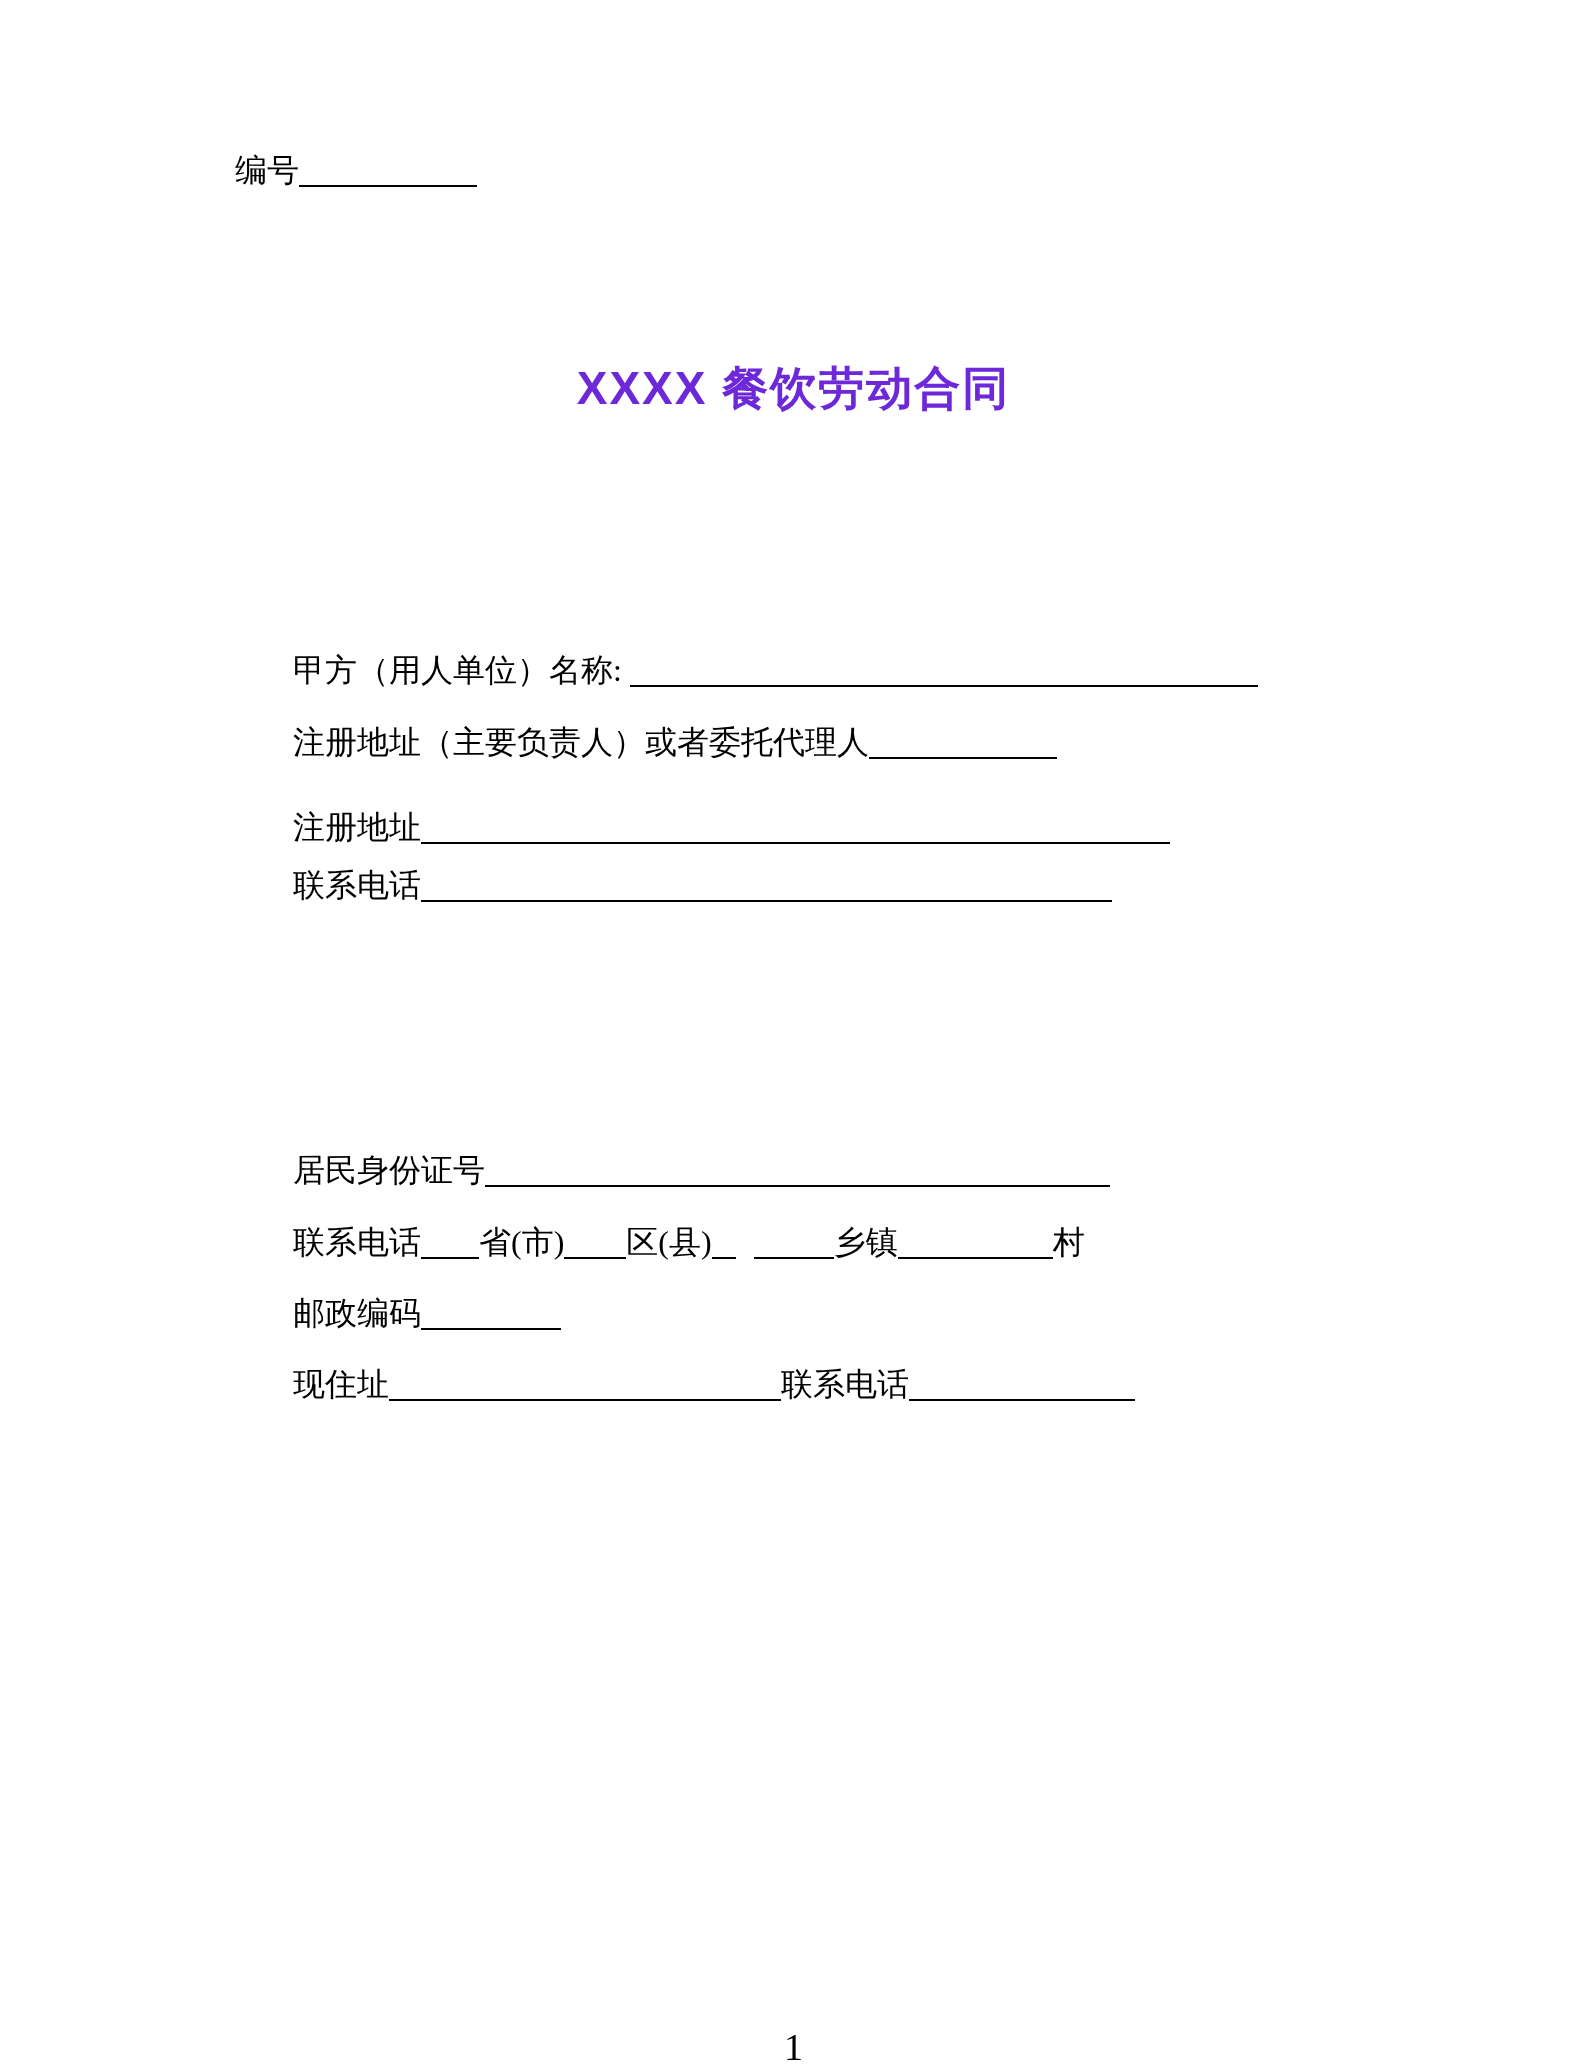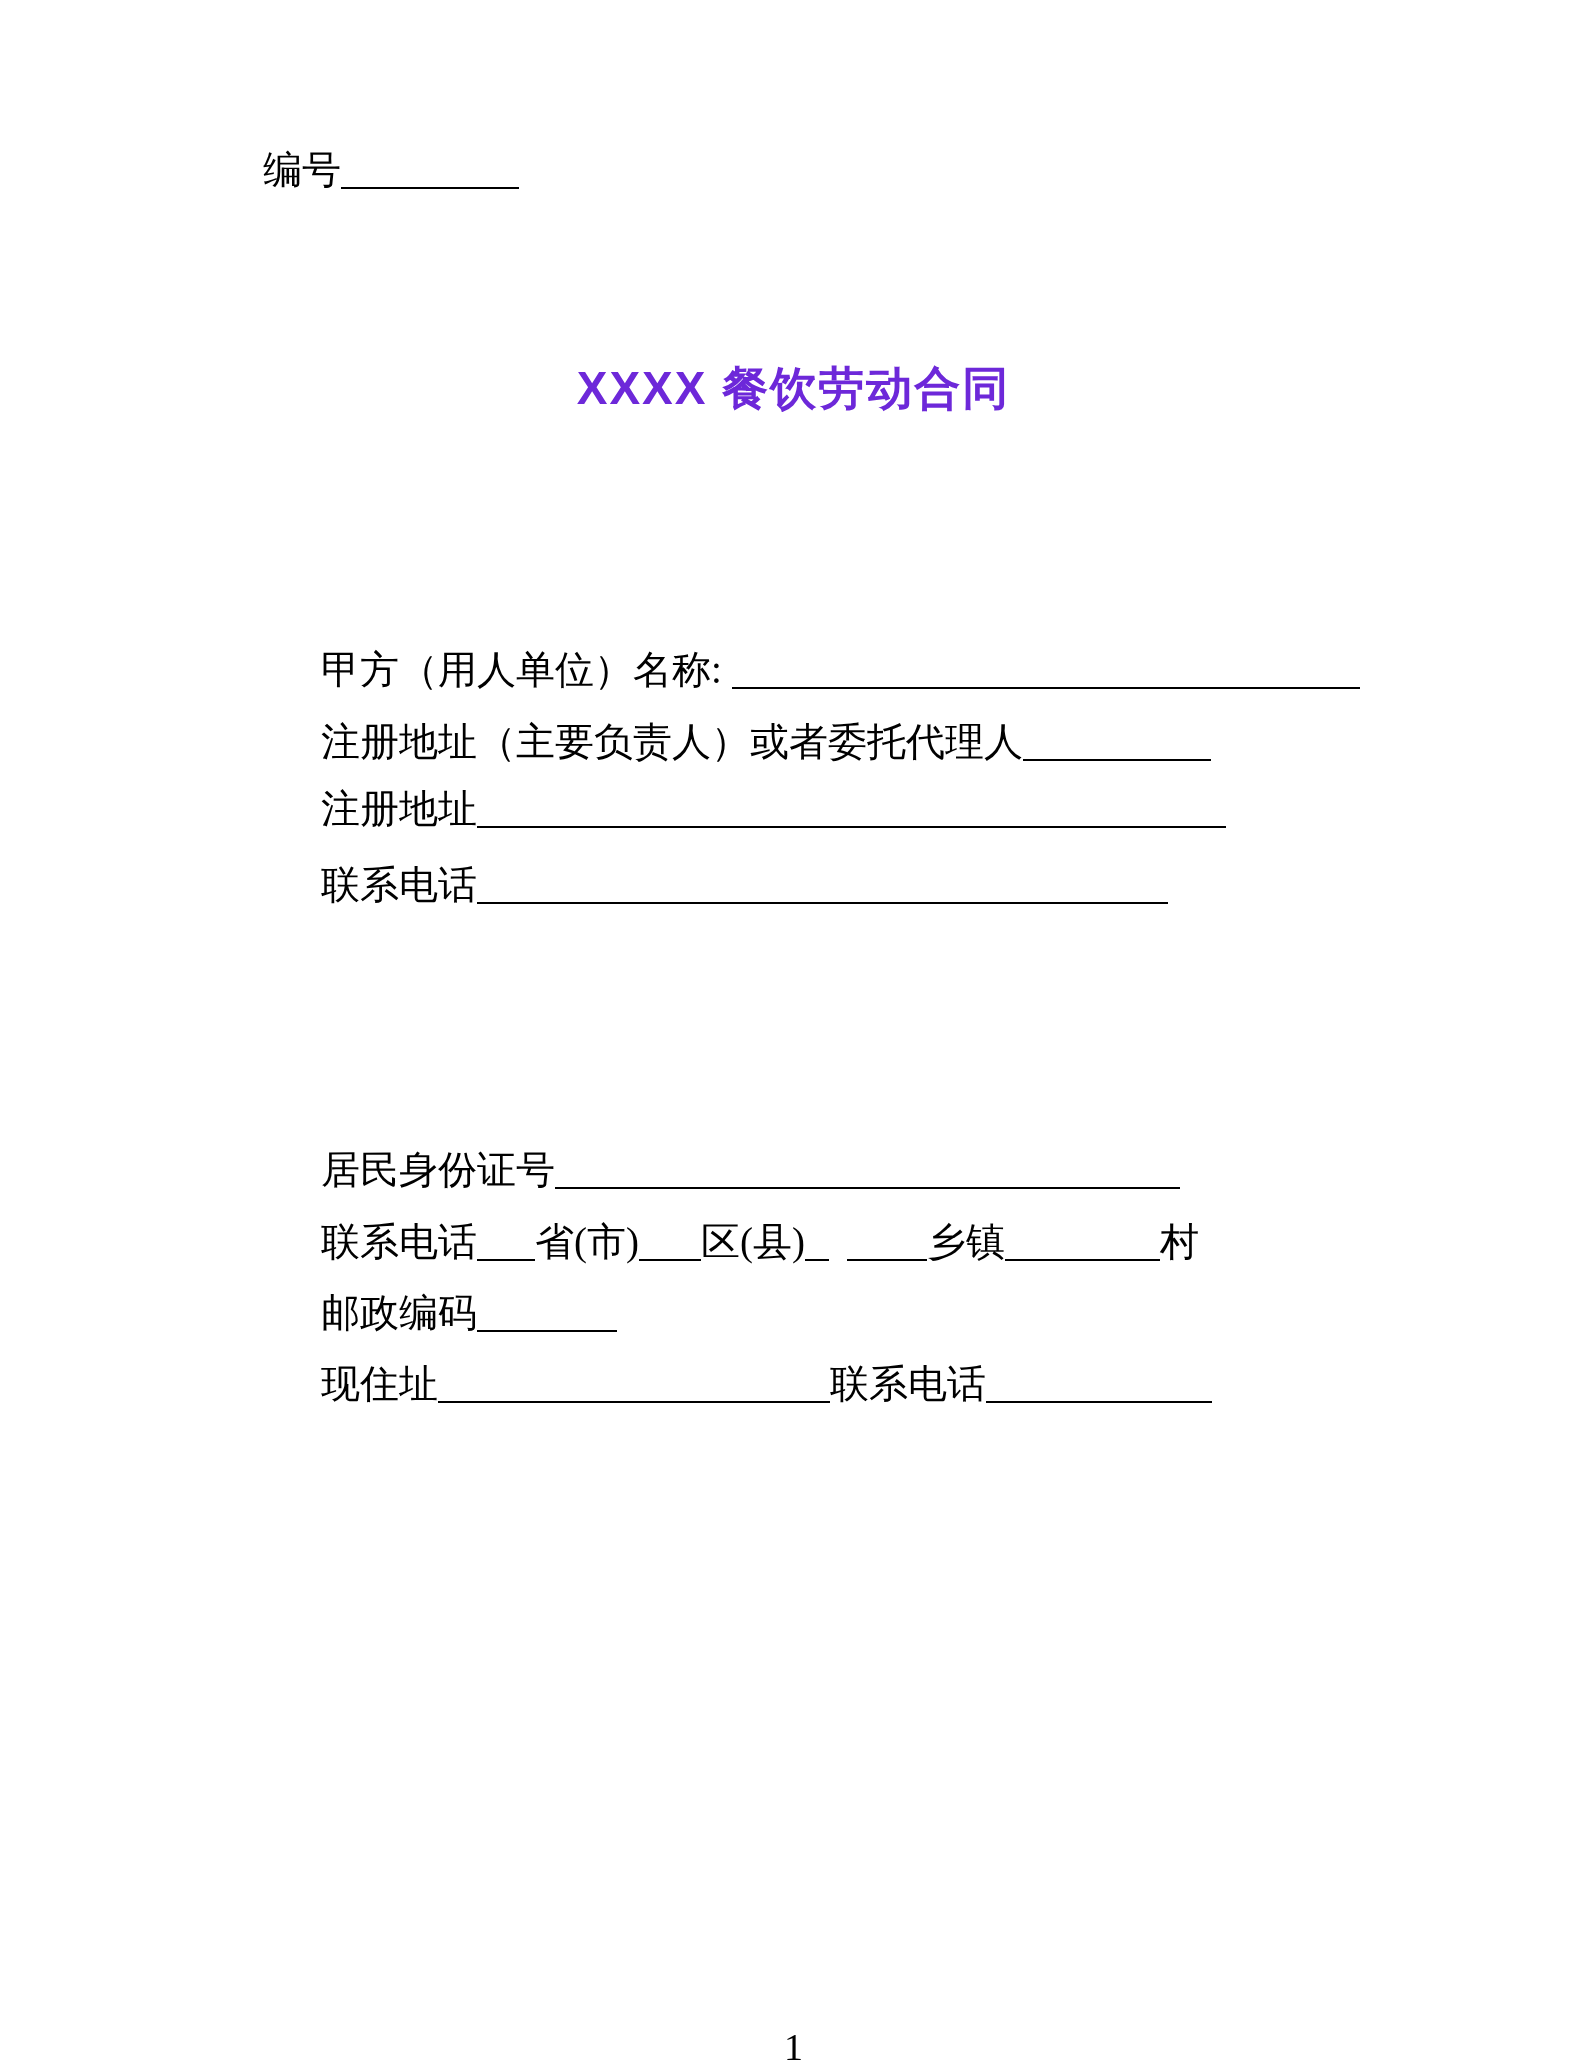--- a/index.html
+++ b/index.html
@@ -11,25 +11,24 @@
     position: relative;
     width: 1587px;
     height: 2071px;
     background: #ffffff;
     color: #000000;
     font-family: "Liberation Serif", serif;
     overflow: hidden;
   }
   .line {
     position: absolute;
-    font-size: 39px;
+    font-size: 32px;
     line-height: 44px;
     white-space: nowrap;
     color: #000000;
-    margin-left: 28px;
   }
   .blank {
     display: inline-block;
     height: 10px;
     border-bottom: 2px solid #000000;
     vertical-align: -6px;
   }
   .gap {
     display: inline-block;
     height: 10px;
@@ -72,21 +71,21 @@
   <h1 class="doc-title">XXXX 餐饮劳动合同</h1>
 
   <div class="line" style="top:648px; left:293px;">
     <span>甲方（用人单位）名称: </span><span class="blank" style="width:628px;"></span>
   </div>
 
   <div class="line" style="top:720px; left:293px;">
     <span>注册地址（主要负责人）或者委托代理人</span><span class="blank" style="width:188px;"></span>
   </div>
 
-  <div class="line" style="top:787px; left:293px;">
+  <div class="line" style="top:805px; left:293px;">
     <span>注册地址</span><span class="blank" style="width:749px;"></span>
   </div>
 
   <div class="line" style="top:863px; left:293px;">
     <span>联系电话</span><span class="blank" style="width:691px;"></span>
   </div>
 
 
   <div class="line" style="top:1148px; left:293px;text-align:right;">
     <span>居民身份证号</span><span class="blank" style="width:625px;"></span>

